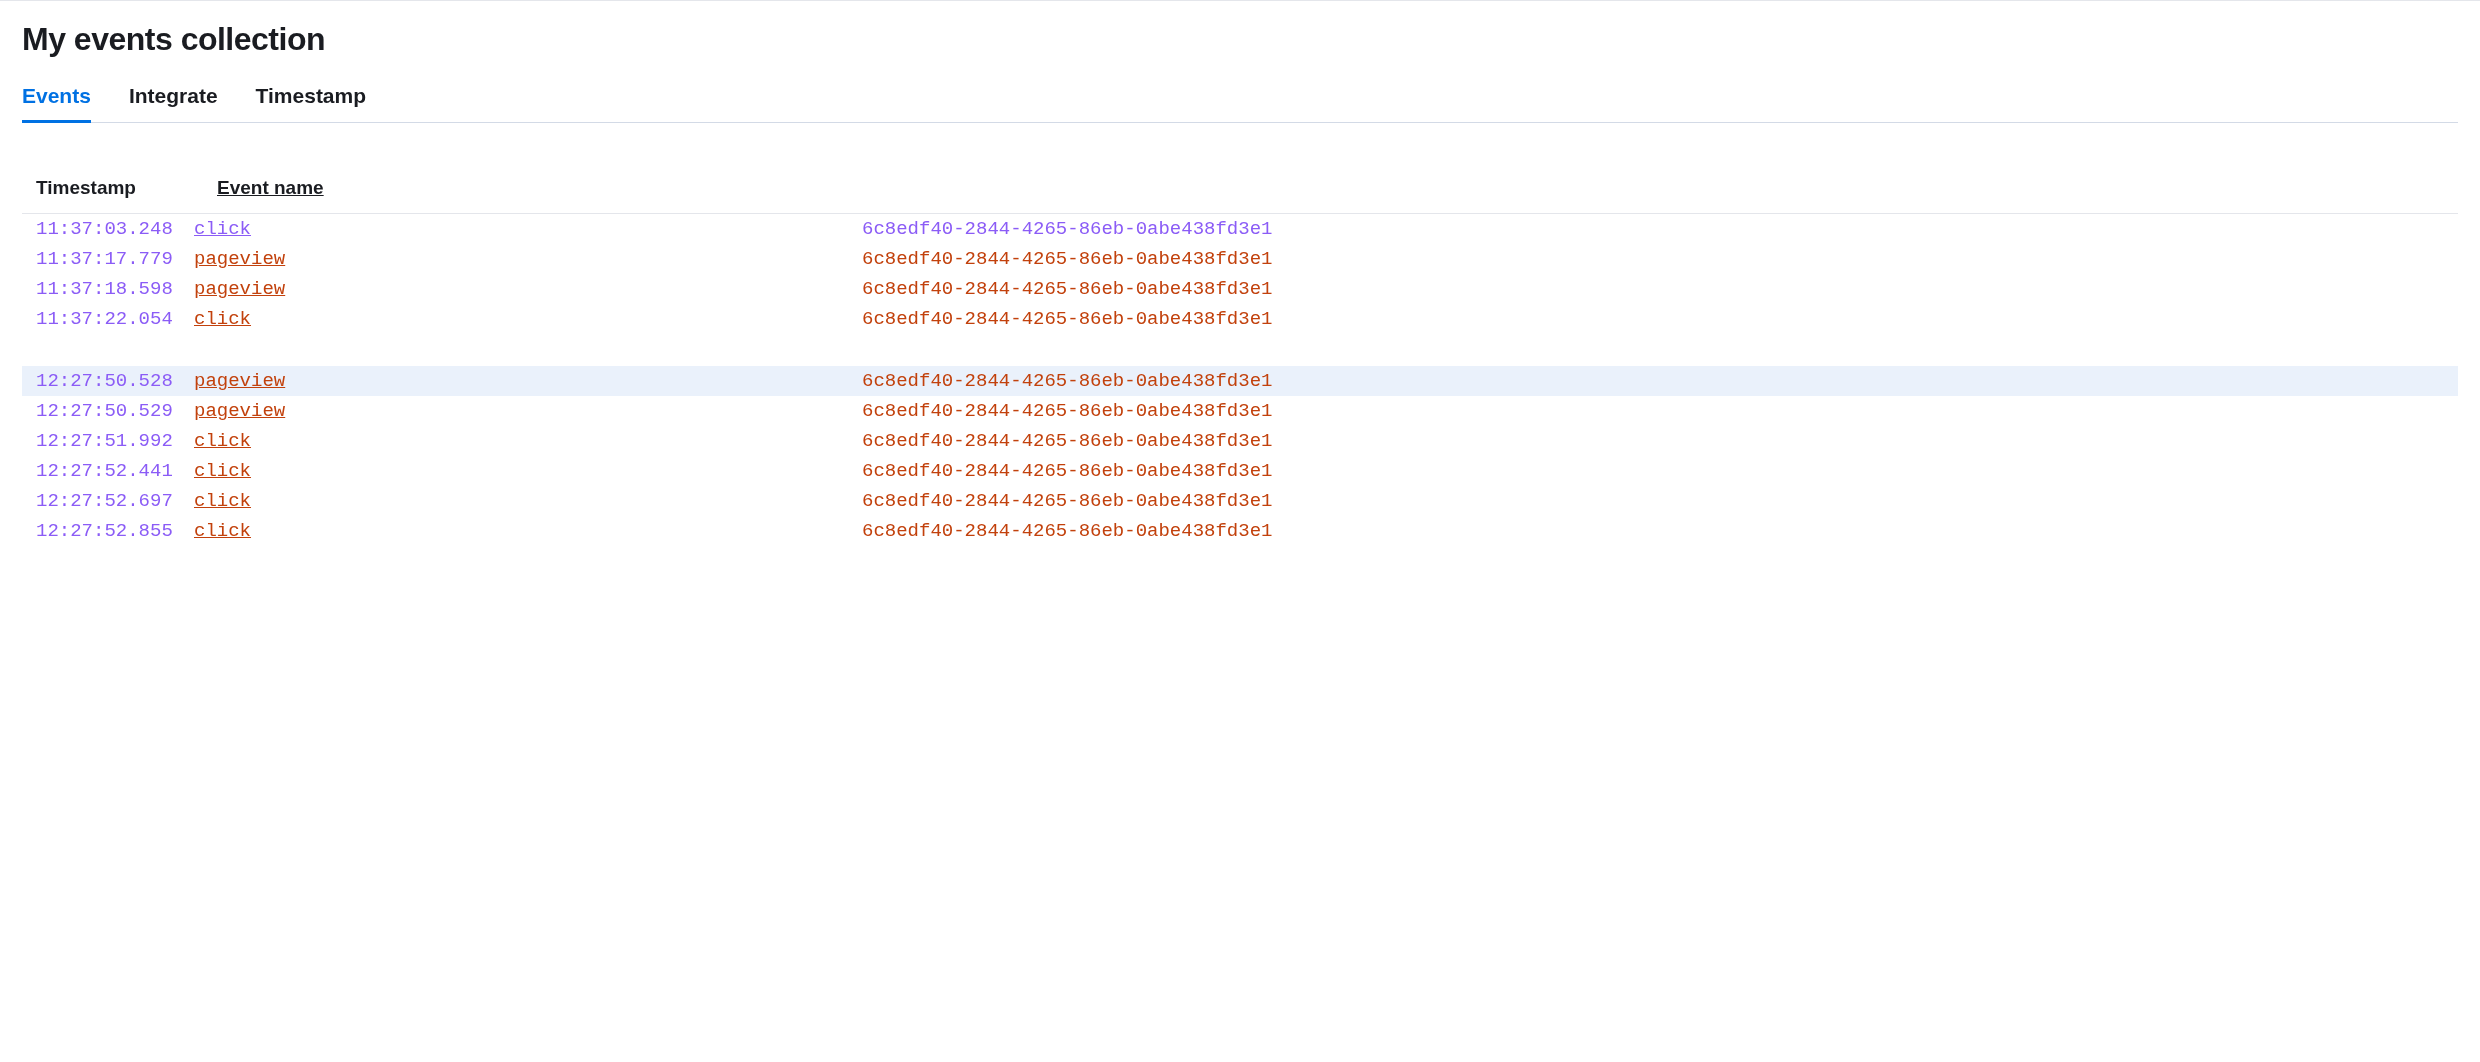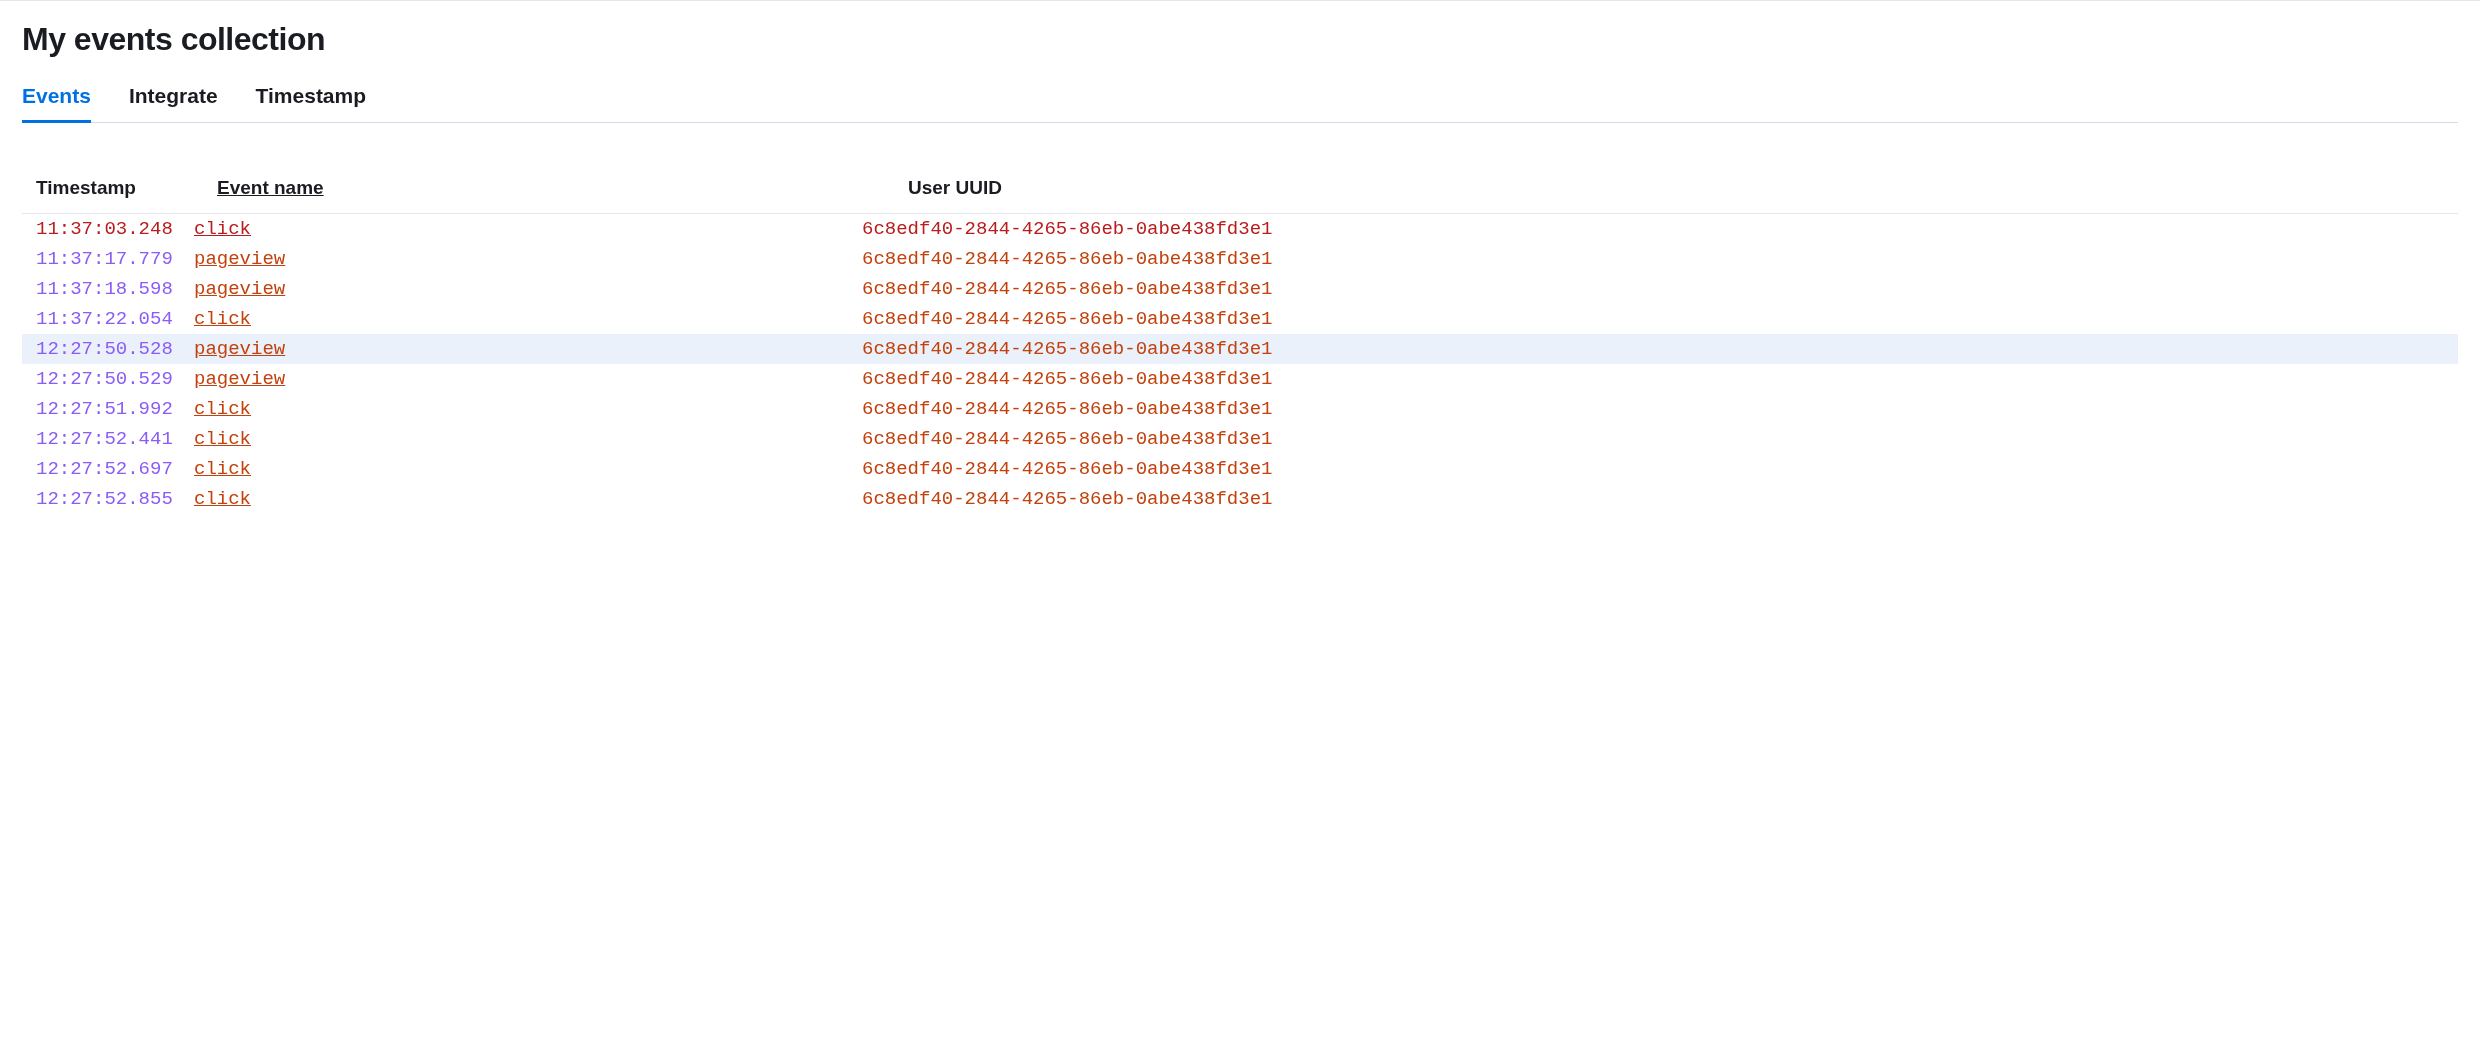--- a/index.html
+++ b/index.html
@@ -77,23 +77,24 @@
     }
     .table-body {
     }
     .row {
       display: flex;
       padding: 4px 0 4px 14px;
       align-items: center;
     }
     .row.highlighted {
       background: #eaf1fb;
+      margin-top: 32px;
     }
     .row.faded .cell {
-      color: #b91c1c;
+      color: #8b5cf6;
     }
     .cell {
       font-family: "SFMono-Regular", Consolas, "Liberation Mono", Menlo, monospace;
       font-size: 19px;
       color: #c2410c;
       white-space: nowrap;
     }
     .cell.timestamp {
       color: #8b5cf6;
     }
@@ -108,21 +109,20 @@
   <div class="tabs" id="tabs-container">
       <div class="tab active">Events</div>
       <div class="tab">Integrate</div>
       <div class="tab">Timestamp</div>
     </div>
 
   <div class="table-wrapper">
     <div class="table-header">
       <div class="th col-timestamp">Timestamp</div>
       <div class="th col-eventname">Event name</div>
-      <div class="th col-uuid">User UUID</div>
     </div>
     <div class="table-body" id="table-body">
         <div class="row faded">
           <div class="cell timestamp col-timestamp">11:37:03.248</div>
           <div class="cell col-eventname">click</div>
           <div class="cell col-uuid">6c8edf40-2844-4265-86eb-0abe438fd3e1</div>
         </div>
         <div class="row">
           <div class="cell timestamp col-timestamp">11:37:17.779</div>
           <div class="cell col-eventname">pageview</div>

